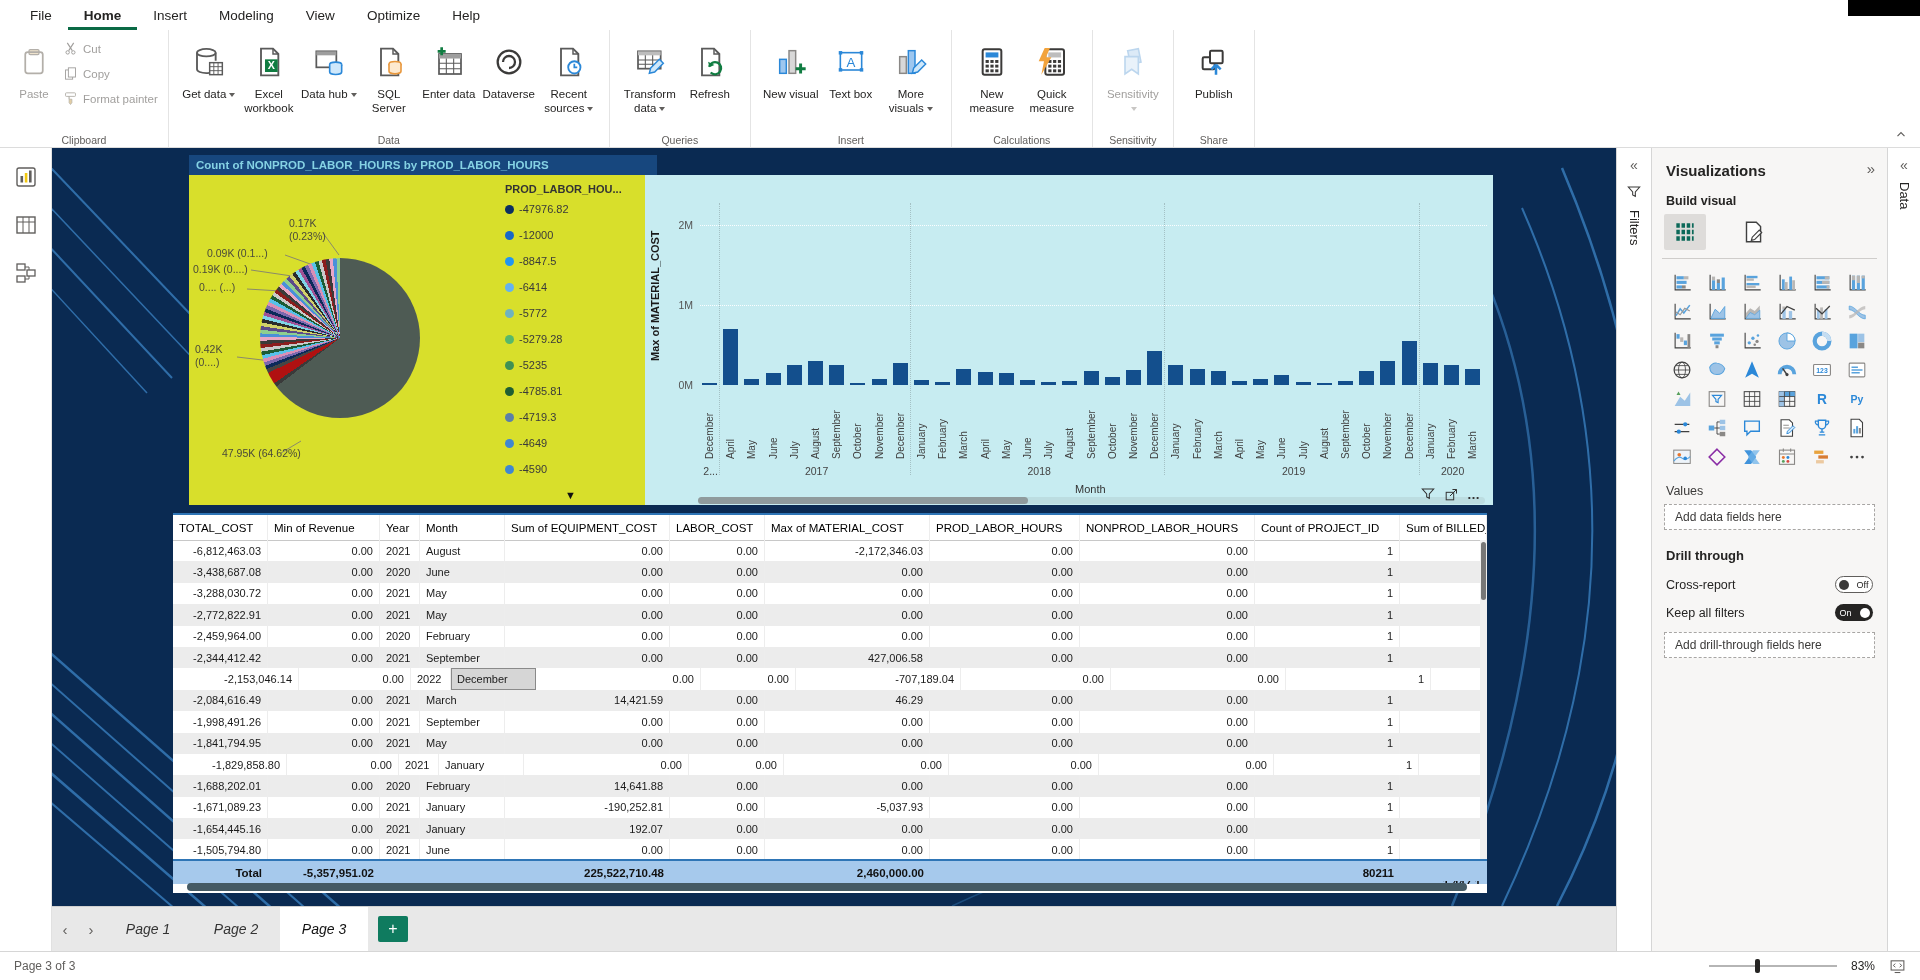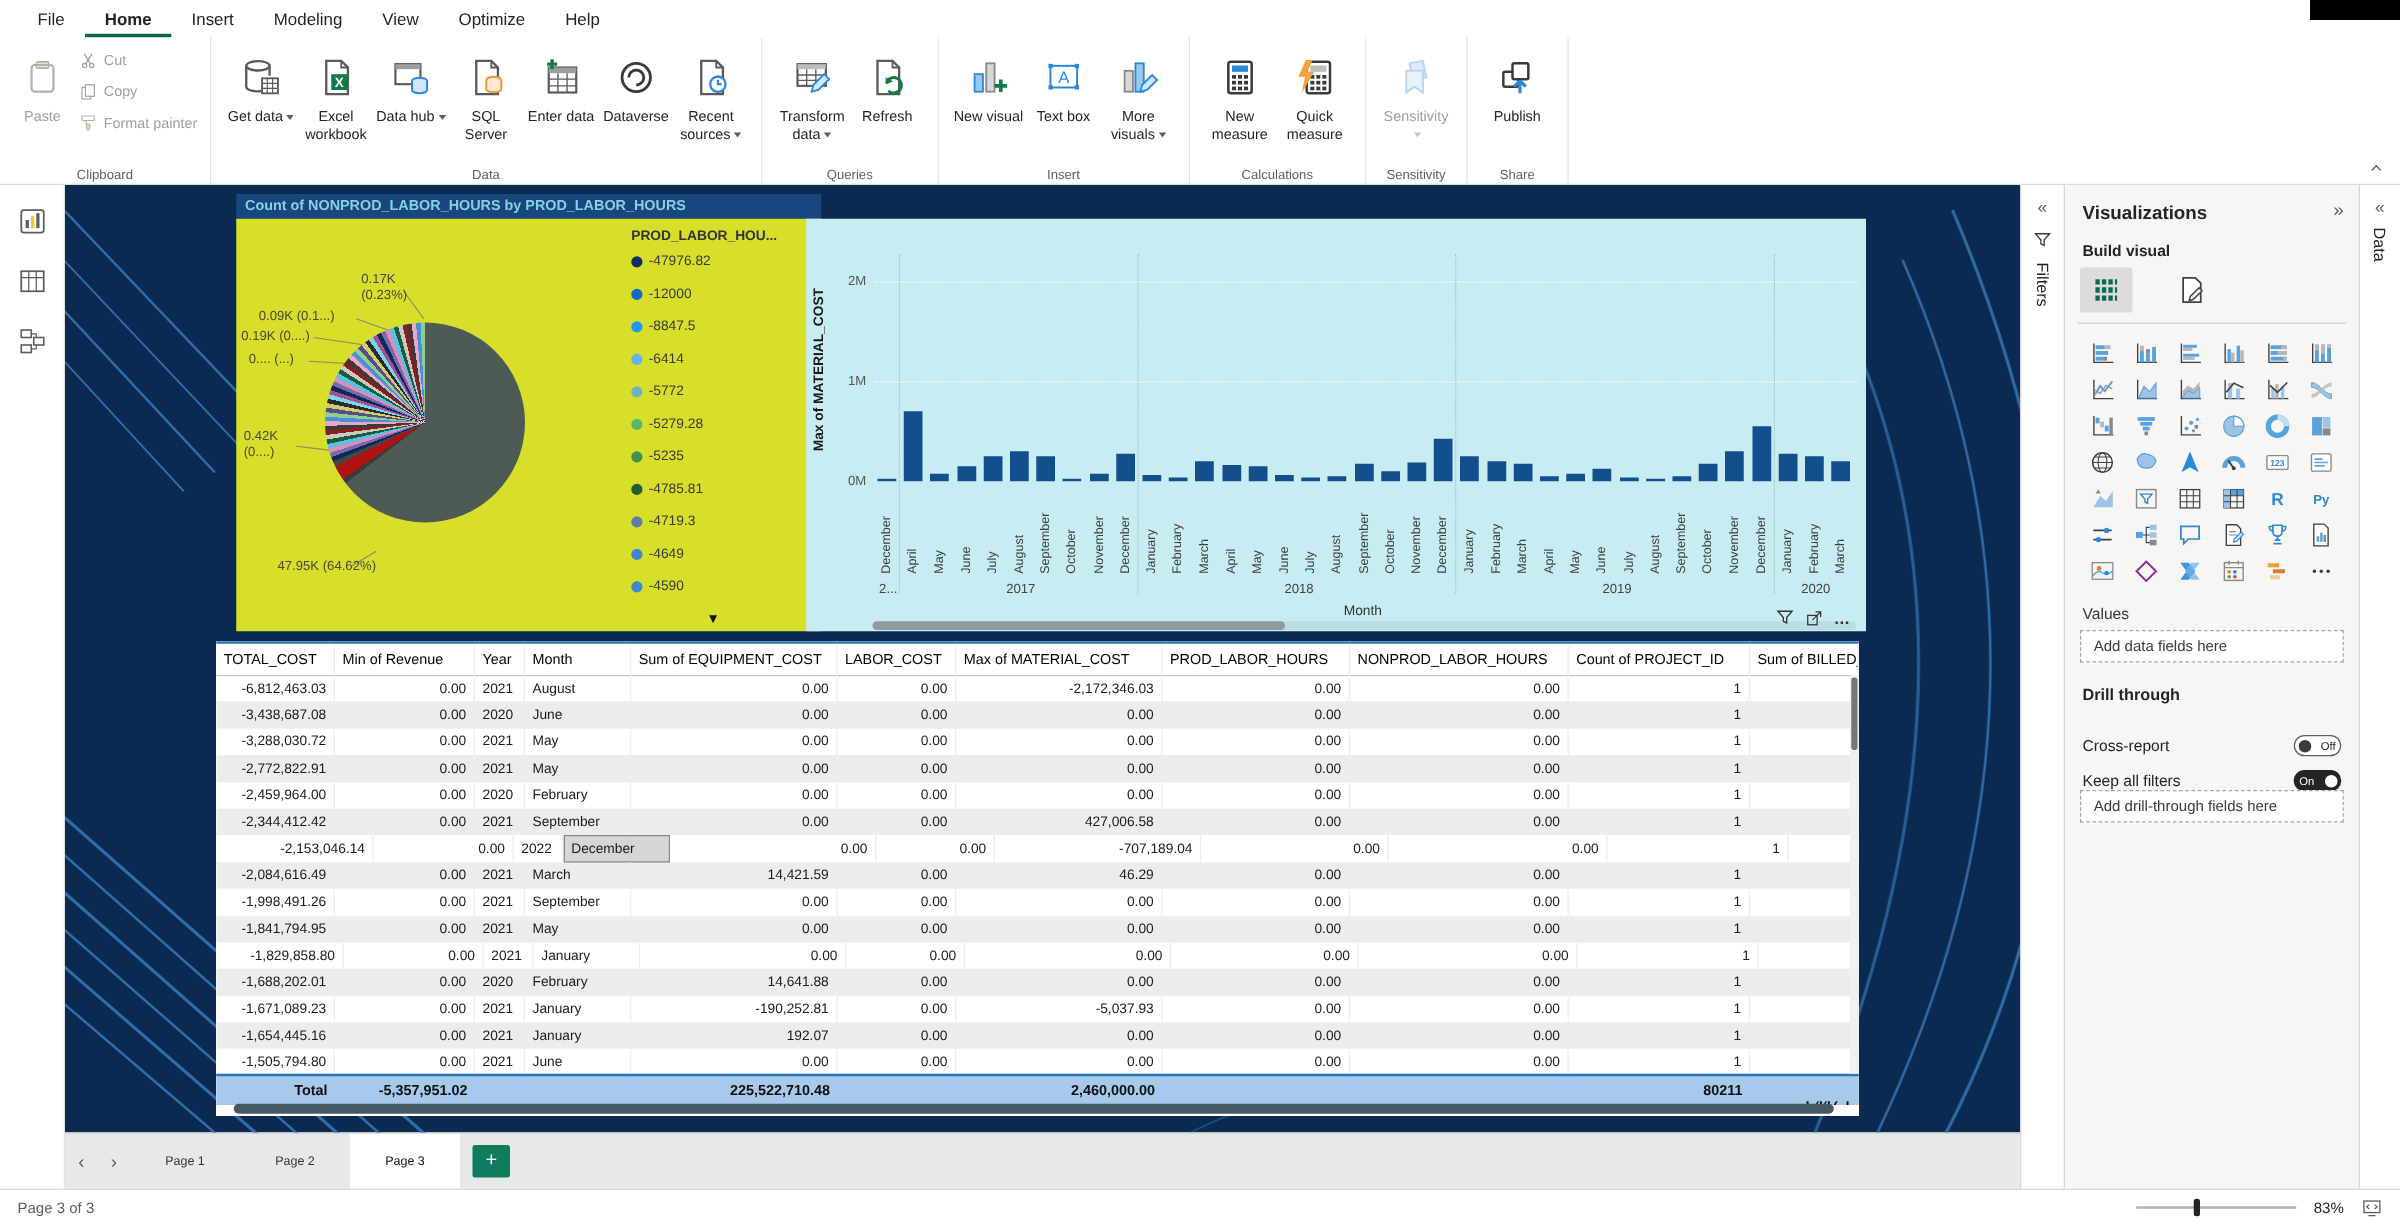--- a/index.html
+++ b/index.html
@@ -83,35 +83,35 @@
   #mode-row{position:absolute;left:12px;top:66px;display:flex;gap:26px;}
   .mode-btn{width:42px;height:36px;display:flex;align-items:center;justify-content:center;border-radius:2px;cursor:pointer;}
   .mode-btn.sel{background:#dedcda;}
   #mode-divider{position:absolute;left:10px;top:110px;right:10px;border-top:1px solid #cfcdcb;}
   #viz-grid{position:absolute;left:12px;top:120px;width:212px;display:grid;grid-template-columns:repeat(6,35px);grid-auto-rows:29px;}
   .vicon{display:flex;align-items:center;justify-content:center;cursor:pointer;}
   #values-label{position:absolute;left:14px;top:336px;font-size:12.5px;color:#3b3a39;}
   .dashed-box{position:absolute;left:12px;right:12px;height:26px;border:1px dashed #a8a6a4;background:#fff;font-size:12px;color:#3b3a39;display:flex;align-items:center;padding-left:10px;box-sizing:border-box;cursor:pointer;}
   #add-fields{top:356px;}
   #drill-label{position:absolute;left:14px;top:400px;font-size:13px;font-weight:700;color:#252423;}
-  .toggle-row{position:absolute;left:14px;right:14px;display:flex;align-items:center;justify-content:space-between;font-size:12.5px;color:#252423;margin-top:12px;}
+  .toggle-row{position:absolute;left:14px;right:14px;display:flex;align-items:center;justify-content:space-between;font-size:12.5px;color:#252423;}
   #row-cross{top:428px;}
   #row-keep{top:456px;}
   .pill{width:38px;height:17px;border-radius:9px;display:flex;align-items:center;font-size:9px;box-sizing:border-box;cursor:pointer;}
   .pill.off{border:1px solid #605e5c;background:#fff;color:#252423;padding-left:3px;}
   .pill.off .dot{width:10px;height:10px;border-radius:50%;background:#3b3a39;margin-right:4px;}
   .pill.on{background:#252423;color:#fff;justify-content:flex-end;padding-right:3px;}
   .pill.on .dot{width:10px;height:10px;border-radius:50%;background:#fff;margin-left:4px;}
   .pill .ptxt{flex:1;text-align:center;}
   #add-drill{top:484px;}
   #data-strip{left:1888px;top:148px;width:32px;height:803px;background:#fff;box-sizing:border-box;display:flex;flex-direction:column;align-items:center;padding-top:10px;}
   
   #tabbar{left:52px;top:906px;width:1564px;height:45px;background:#e8e8e8;border-top:1px solid #d0d0d0;display:flex;align-items:stretch;box-sizing:border-box;}
   .tab-nav{width:26px;display:flex;align-items:center;justify-content:center;font-size:15px;color:#605e5c;cursor:pointer;}
-  .page-tab{width:88px;display:flex;align-items:center;justify-content:center;font-size:10px;color:#333;cursor:pointer;}
+  .page-tab{width:88px;display:flex;align-items:center;justify-content:center;font-size:14px;color:#333;cursor:pointer;font-style:italic;}
   .page-tab.active{background:#fff;color:#111;}
   #add-page{width:30px;height:26px;margin:auto 0 auto 10px;background:#0f7b5f;color:#fff;font-size:16px;display:flex;align-items:center;justify-content:center;border-radius:2px;cursor:pointer;}
   
   #statusbar{left:0;top:951px;width:1920px;height:29px;background:#fff;border-top:1px solid #d6d6d6;box-sizing:border-box;display:flex;align-items:center;}
   #status-left{margin-left:14px;font-size:12px;color:#605e5c;}
   #status-right{margin-left:auto;display:flex;align-items:center;gap:14px;margin-right:14px;}
   #zoom-slider{position:relative;width:128px;height:14px;cursor:pointer;}
   #zoom-track{position:absolute;left:0;right:0;top:6px;height:2px;background:#b5b5b5;}
   #zoom-handle{position:absolute;left:46px;top:0;width:5px;height:14px;background:#252423;border-radius:2px;}
   #zoom-pct{font-size:12px;color:#252423;}
@@ -772,21 +772,21 @@
           <div class="tc" style="width: 85px;">May</div>
           <div class="tc al-r" style="width: 165px;">0.00</div>
           <div class="tc al-r" style="width: 95px;">0.00</div>
           <div class="tc al-r" style="width: 165px;">0.00</div>
           <div class="tc al-r" style="width: 150px;">0.00</div>
           <div class="tc al-r" style="width: 175px;">0.00</div>
           <div class="tc al-r" style="width: 145px;">1</div>
           <div class="tc al-r" style="width: 87px;"></div>
         </div>
         <div class="t-row">
-          <div class="tc al-r" style="width: 102px;">-1,829,858.80</div>
+          <div class="tc al-r" style="width: 114px;">-1,829,858.80</div>
           <div class="tc al-r" style="width: 112px;">0.00</div>
           <div class="tc" style="width: 40px;">2021</div>
           <div class="tc" style="width: 85px;">January</div>
           <div class="tc al-r" style="width: 165px;">0.00</div>
           <div class="tc al-r" style="width: 95px;">0.00</div>
           <div class="tc al-r" style="width: 165px;">0.00</div>
           <div class="tc al-r" style="width: 150px;">0.00</div>
           <div class="tc al-r" style="width: 175px;">0.00</div>
           <div class="tc al-r" style="width: 145px;">1</div>
           <div class="tc al-r" style="width: 87px;"></div>

